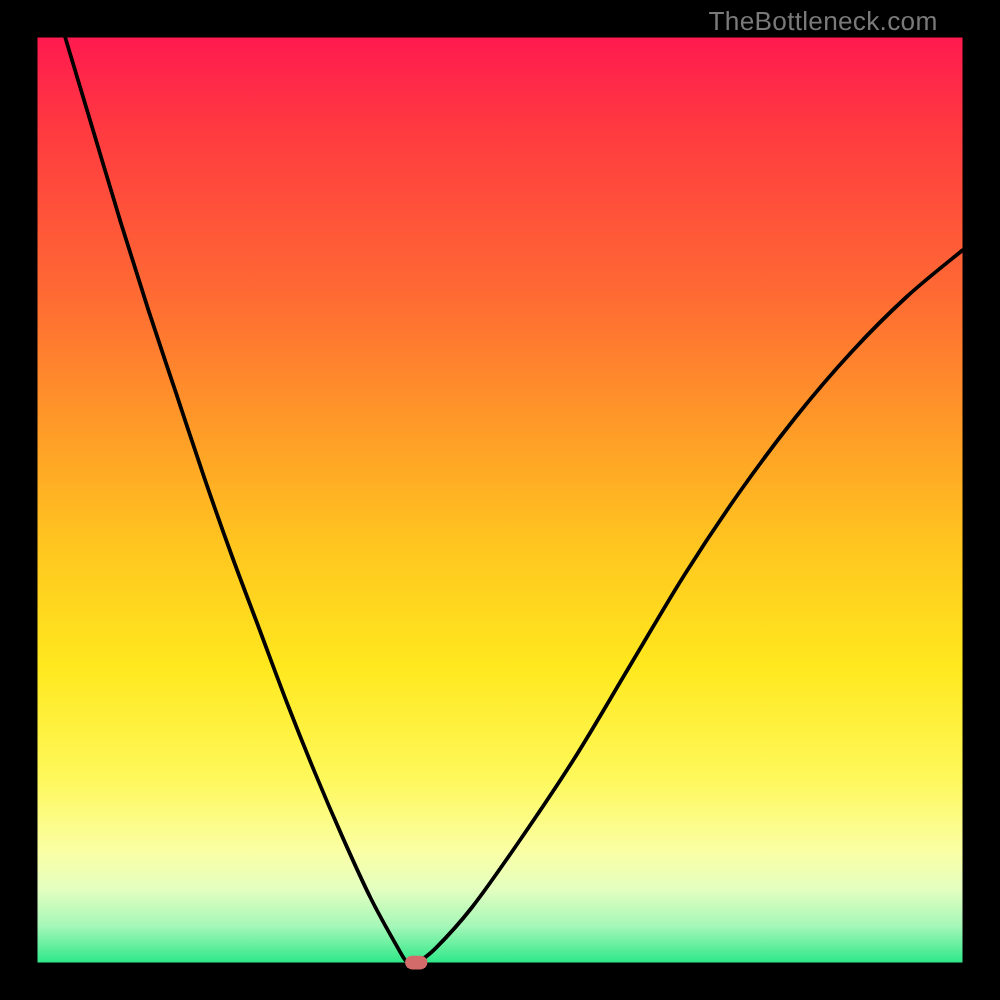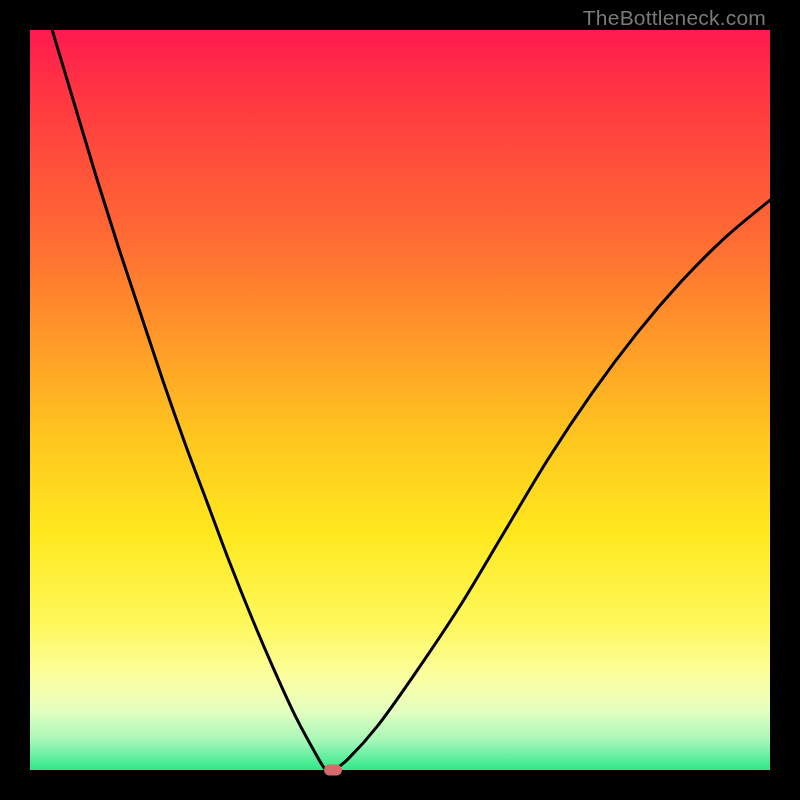--- a/index.html
+++ b/index.html
@@ -34,21 +34,21 @@
       #fef85a 80%,
       #faffa5 88%,
       #e4ffc0 92%,
       #a6f7b8 96%,
       #2fe889 100%
     );
   }
   .watermark {
     position: absolute;
     top: 6px;
-    right: 34px;
+    right: 50px;
     color: #7a7a7a;
     font-size: 21px;
     font-weight: 500;
     letter-spacing: 0.2px;
   }
   .marker {
     position: absolute;
     width: 18px;
     height: 11px;
     background: #d36b6b;

